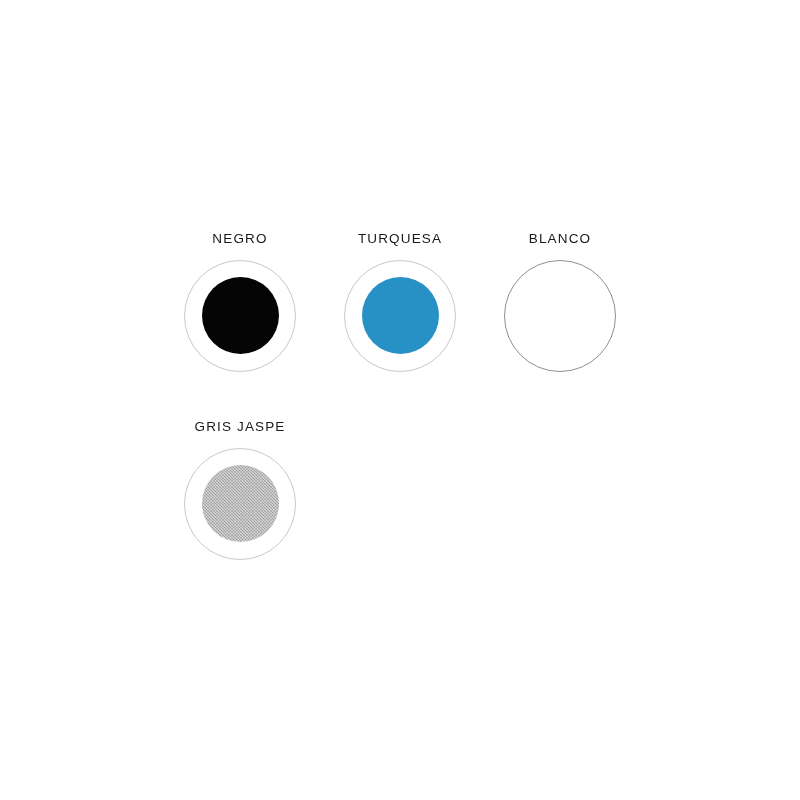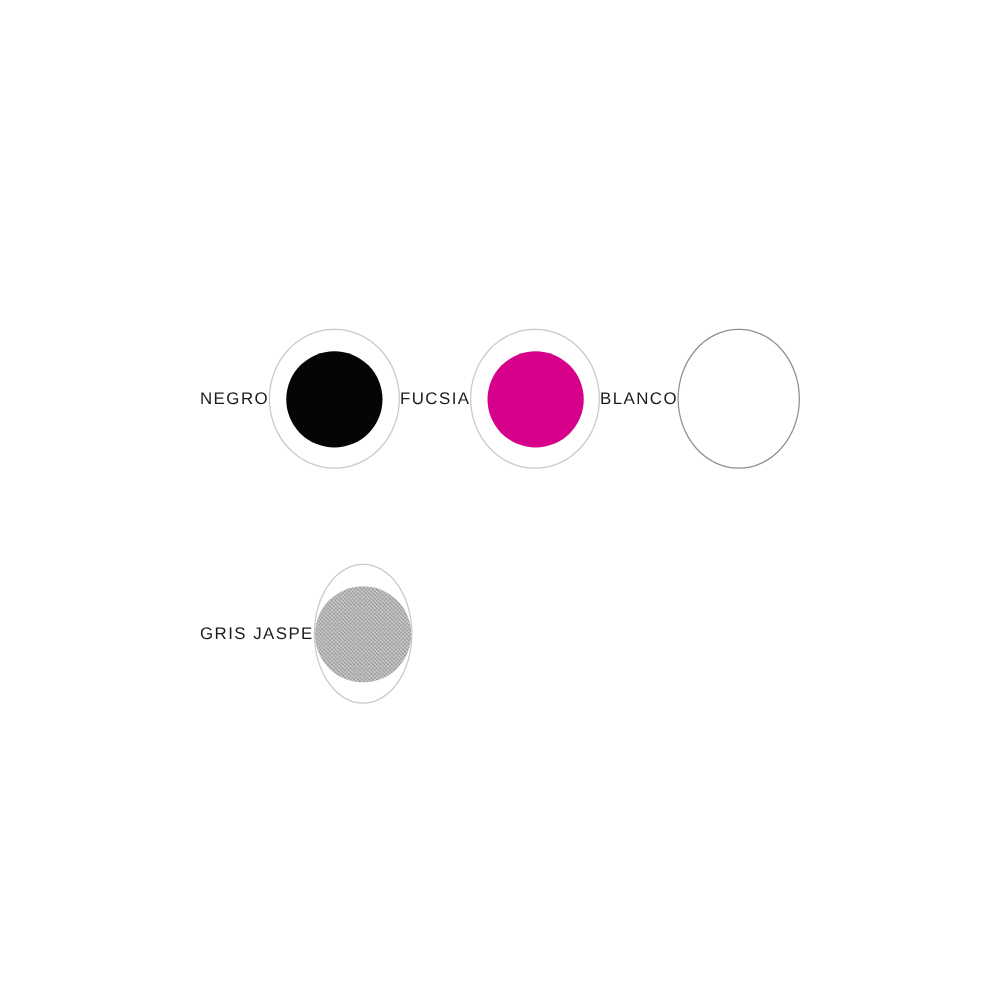--- a/index.html
+++ b/index.html
@@ -30,21 +30,21 @@
     grid-template-columns: repeat(3, 160px);
     grid-auto-rows: 188px;
     justify-items: center;
   }
 
   .swatch-cell {
     width: 160px;
     height: 188px;
     position: relative;
     display: flex;
-    flex-direction: row;
+    flex-direction: column;
     align-items: center;
   }
 
   .swatch-label {
     font-size: 13.5px;
     line-height: 1;
     letter-spacing: 1.15px;
     color: #1a1a1a;
     text-transform: uppercase;
     font-weight: 400;
@@ -102,28 +102,28 @@
 <div id="swatch-board">
   <div class="swatch-grid">
 
     <div class="swatch-cell">
       <div class="swatch-label">NEGRO</div>
       <div class="swatch-ring">
         <div class="swatch-fill" style="background: rgb(5, 5, 5);"></div>
       </div>
     </div>
 
+    <div class="swatch-cell">
+      <div class="swatch-label">TURQUESA</div>
+      <div class="swatch-ring">
+        <div class="swatch-fill" style="background: rgb(39, 145, 198);"></div>
+      </div>
+    </div>
 
 
-    <div class="swatch-cell">
-      <div class="swatch-label">FUCSIA</div>
-      <div class="swatch-ring">
-        <div class="swatch-fill" style="background: rgb(214, 0, 138);"></div>
-      </div>
-    </div>
 
     <div class="swatch-cell">
       <div class="swatch-label">BLANCO</div>
       <div class="swatch-ring ring-strong">
         <div class="swatch-fill" style="background: rgb(255, 255, 255);"></div>
       </div>
     </div>
 
     <div class="swatch-cell">
       <div class="swatch-label">GRIS JASPE</div>

